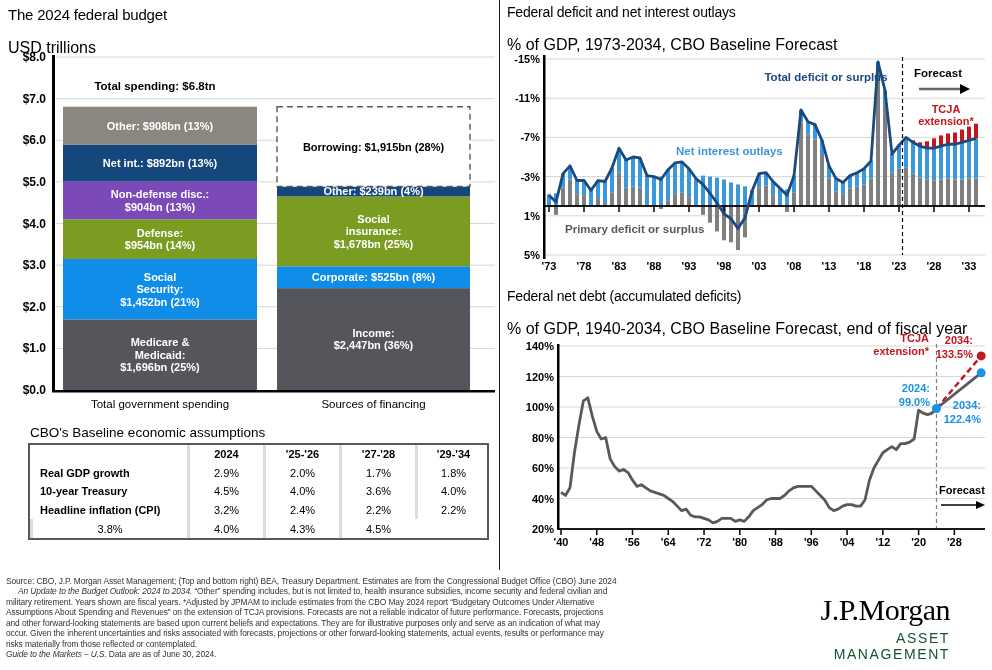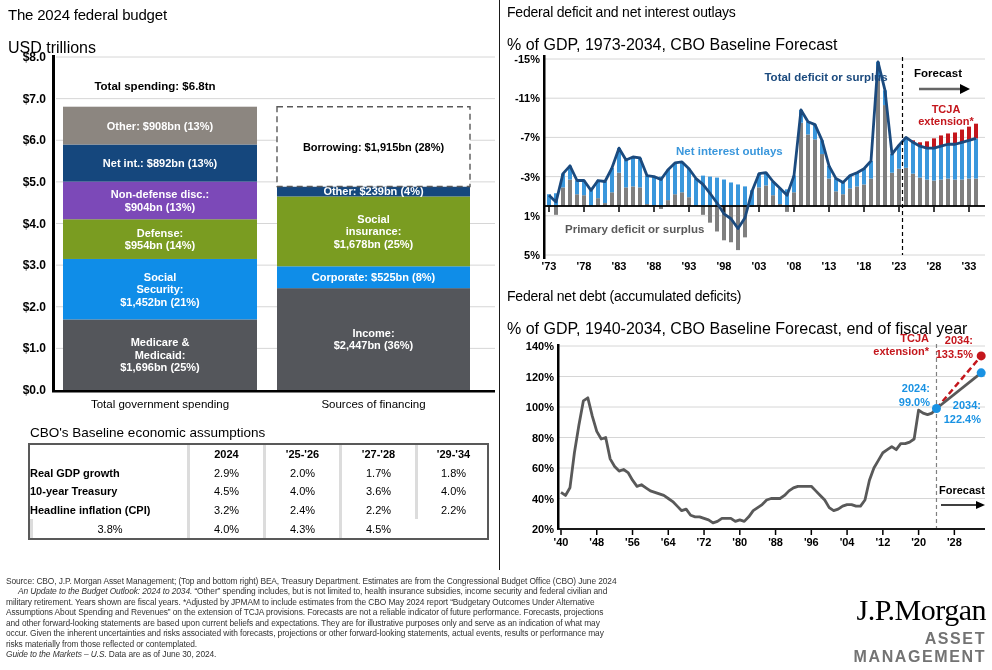--- a/index.html
+++ b/index.html
@@ -11,28 +11,28 @@
   .chart-title.sm{font-size:14px}
   .chart-subtitle{font-size:16px;margin-top:16px}
   svg{position:absolute;overflow:visible}
   svg text{font-family:"Liberation Sans",sans-serif}
   .divider-v{position:absolute;left:499px;top:0;width:1px;height:570px;background:#1a1a1a}
   .table-title{position:absolute;left:30px;top:425px;font-size:13.5px;font-weight:normal}
   #assump-table{position:absolute;left:28px;top:443px;width:461px;height:97px;
     border:2px solid #595959;display:grid;grid-template-columns:157px 76px 76px 76px 74px;
     grid-auto-rows:18.6px;font-size:11px;background:#fff}
   #assump-table .c{display:flex;align-items:center;height:100%}
-  #assump-table .lbl{font-weight:bold;padding-left:0}
+  #assump-table .lbl{font-weight:bold;padding-left:10px}
   #assump-table .val{justify-content:center;border-left:3px solid #DCDCDC}
   #assump-table .hdr{font-weight:bold;justify-content:center}
   #footer-text{position:absolute;left:6px;top:576px;width:828px;font-size:8.4px;
     line-height:10.45px;color:#333;letter-spacing:-0.1px}
-  .logo{position:absolute;left:832px;top:593px;width:154px;text-align:right}
+  .logo{position:absolute;left:796px;top:593px;width:154px;text-align:right}
   .logo-name{font-family:"Liberation Serif",serif;font-size:30px;color:#000;letter-spacing:-0.5px}
-  .logo-tag{font-size:16px;font-weight:bold;letter-spacing:1.6px;color:#737373;margin-top:3px}
+  .logo-tag{font-size:14px;font-weight:normal;letter-spacing:1.6px;color:#14532d;margin-top:3px}
 </style>
 </head>
 <body>
 
 <div class="page">
 
   <div class="abs" style="left:8px;top:6px">
     <div class="chart-title">The 2024 federal budget</div>
     <div class="chart-subtitle">USD trillions</div>
   </div>

